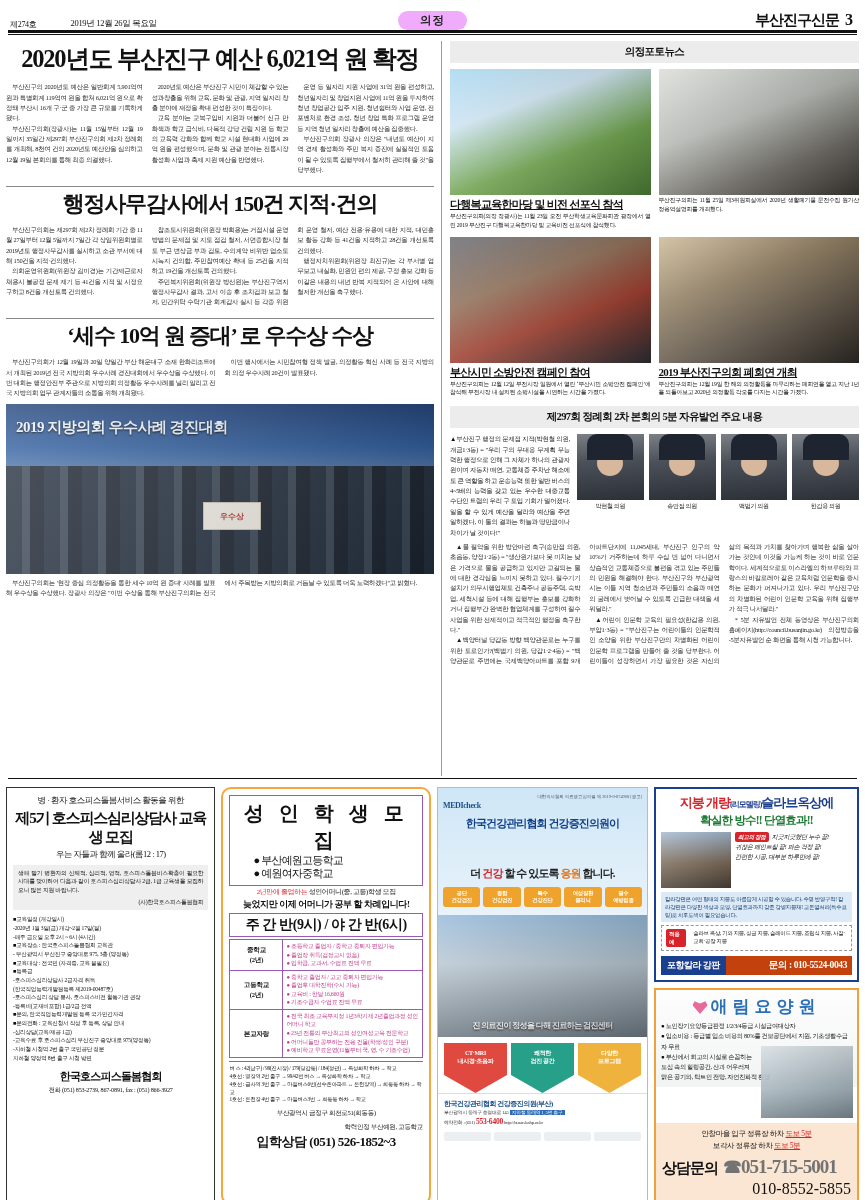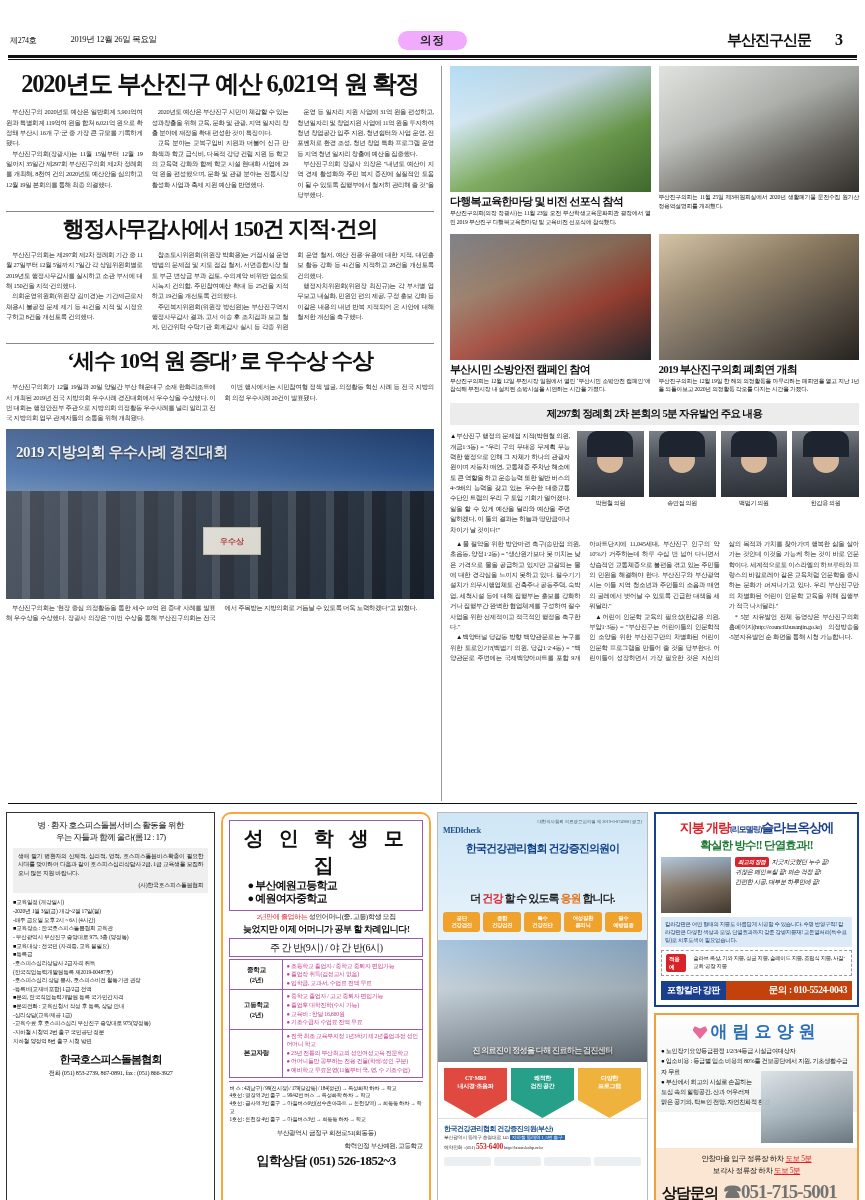--- a/index.html
+++ b/index.html
@@ -4,27 +4,27 @@
 <style>
   html,body{margin:0;padding:0;}
   body{
     width:865px;height:1200px;background:#ffffff;
     font-family:"Liberation Serif","DejaVu Serif",serif;
     color:#111;overflow:hidden;position:relative;
   }
   .page{width:865px;height:1200px;position:relative;box-sizing:border-box;padding:0 6px;}
 
   
-  .masthead{height:30px;display:flex;align-items:center;position:relative;padding:0 4px;margin-top:25px;}
+  .masthead{height:30px;display:flex;align-items:flex-end;position:relative;padding:0 4px;}
   .mh-issue{font-size:8px;letter-spacing:-.3px;}
   .mh-date{font-size:8.5px;margin-left:34px;letter-spacing:-.3px;}
   .mh-center{position:absolute;left:0;right:0;text-align:center;pointer-events:none;}
   .mh-badge{display:inline-block;background:#f0abfc;border-radius:11px;padding:2px 22px;
     font-size:11.5px;font-weight:bold;letter-spacing:1px;color:#222;}
-  .mh-right{position:absolute;right:16px;display:flex;align-items:baseline;gap:24px;}
+  .mh-right{position:absolute;right:6px;display:flex;align-items:baseline;gap:6px;}
   .mh-paper{font-size:15px;font-weight:bold;letter-spacing:-1px;}
   .mh-pageno{font-size:16px;font-weight:bold;}
   .rule-thick{height:2.5px;background:#111;margin:0 2px;}
   .rule-thin{height:1px;background:#111;margin:1.5px 2px 0;}
 
   
   .body-grid{display:flex;margin-top:6px;height:735px;}
   .col-left{width:436px;padding-right:7px;box-sizing:border-box;border-right:1px solid #9a9a9a;}
   .col-right{width:417px;padding-left:8px;box-sizing:border-box;}
 
@@ -57,21 +57,21 @@
   .ph-award .plaque span{display:block;margin-top:8px;text-align:center;color:#b42b2b;
     font-size:8px;font-weight:bold;}
 
   .pn-grid{display:flex;gap:8px;}
   .pn-cell{flex:1;}
   .pn-img{height:126px;}
   .pn-img.a{background:linear-gradient(160deg,#9fd4ef 0%,#cfe8f7 30%,#6fa84b 64%,#4e7f38 100%);}
   .pn-img.b{background:linear-gradient(160deg,#d9dbd6 0%,#b6bab4 40%,#6d6a63 72%,#3d3a35 100%);}
   .pn-img.c{background:linear-gradient(160deg,#5c5f66 0%,#8d6b52 35%,#a33b2a 62%,#2c2f35 100%);}
   .pn-img.d{background:linear-gradient(160deg,#c9b48d 0%,#8e7a5c 35%,#5a5043 70%,#2e2a25 100%);}
-  .cap-row{display:flex;align-items:flex-end;gap:4px;margin-top:3px;}
+  .cap-row{display:flex;align-items:flex-end;gap:4px;margin-top:3px;text-decoration:underline;}
   .cap-title{font-size:11px;font-weight:bold;letter-spacing:-.7px;line-height:1.2;}
   .cap-body{font-size:5.8px;line-height:1.5;letter-spacing:-.2px;margin-top:1px;text-align:justify;}
 
   .sec-bar{background:#ececec;text-align:center;font-size:10.5px;font-weight:bold;
     letter-spacing:-.6px;padding:4px 0;margin:0 0 6px;}
 
   
   .portraits{display:flex;gap:5px;}
   .pt{flex:1;}
   .pt-img{height:66px;background:linear-gradient(175deg,#7b7f86 0%,#4c5159 40%,#2b2f36 100%);position:relative;}
@@ -91,21 +91,21 @@
   .ad1 .t2{text-align:center;font-size:15px;font-weight:bold;letter-spacing:-1.2px;margin:2px 0;}
   .ad1 .t3{text-align:center;font-size:8.5px;letter-spacing:-.5px;margin-bottom:4px;}
   .ad1 .grey{background:#efefef;font-size:5.8px;line-height:1.5;padding:4px 5px;letter-spacing:-.2px;text-align:justify;}
   .ad1 .list{font-size:5.6px;line-height:1.55;letter-spacing:-.2px;margin-top:5px;}
   .ad1 .org{text-align:center;font-size:11px;font-weight:bold;letter-spacing:-.8px;margin-top:7px;}
   .ad1 .tel{text-align:center;font-size:6.2px;margin-top:2px;letter-spacing:-.2px;}
 
   .ad2{width:216px;height:100%;border:2.5px solid #f7a63b;border-radius:10px;background:#fff;padding:6px;}
   .ad2 .box{border:1.5px solid #9b59b6;padding:4px 3px;}
   .ad2 .h{text-align:center;font-size:20px;font-weight:bold;letter-spacing:5px;}
-  .ad2 .s{font-size:11px;font-weight:bold;letter-spacing:-.8px;margin-left:14px;line-height:1.25;}
+  .ad2 .s{font-size:11px;font-weight:normal;letter-spacing:-.8px;margin-left:20px;line-height:1.25;}
   .ad2 .red{color:#d8232a;}
   .ad2 .pink{color:#c0398a;}
   .ad2 .line{font-size:7px;letter-spacing:-.4px;line-height:1.3;text-align:center;margin:2px 0;}
   table.tb{width:100%;border-collapse:collapse;font-size:5.9px;letter-spacing:-.25px;margin-top:2px;}
   table.tb td{border:1px solid #9b59b6;padding:2px 3px;vertical-align:middle;line-height:1.45;}
   table.tb td.k{text-align:center;font-weight:bold;font-size:6.6px;width:46px;}
   .ad2 .bus{font-size:5.3px;line-height:1.5;letter-spacing:-.25px;margin-top:3px;border-top:1px solid #9b59b6;padding-top:3px;}
   .ad2 .foot{text-align:center;font-size:6.5px;margin-top:4px;letter-spacing:-.3px;line-height:1.4;}
   .ad2 .phone{text-align:center;font-size:13px;font-weight:bold;letter-spacing:-.5px;margin-top:2px;}
 
@@ -231,20 +231,21 @@
         </div>
       </div>
 
       <div class="cols2">
         <p>부산진구의회는 '현장 중심 의정활동을 통한 세수 10억 원 증대' 사례를 발표해 우수상을 수상했다. 장광사 의장은 "이번 수상을 통해 부산진구의회는 전국에서 주목받는 지방의회로 거듭날 수 있도록 더욱 노력하겠다"고 밝혔다.</p>
       </div>
     </div>
 
     <div class="col-right">
 
+      <div class="sec-bar">의정포토뉴스</div>
 
       <div class="pn-grid">
         <div class="pn-cell">
           <div class="photo pn-img a"></div>
           <div class="cap-row">
             <div class="cap-title">다행복교육한마당 및 비전 선포식 참석</div>
           </div>
           <div class="cap-body">부산진구의회(의장 장광사)는 11월 23일 오전 부산학생교육문화회관 광장에서 열린 2019 부산진구 다행복교육한마당 및 교육비전 선포식에 참석했다.</div>
         </div>
         <div class="pn-cell">
@@ -304,20 +305,21 @@
       </div>
     </div>
   </div>
 
   <div class="rule-thin"></div>
 
   <div class="ads">
 
     <div class="ad ad1">
       <div class="t1">병 · 환자 호스피스돌봄서비스 활동을 위한</div>
+      <div class="t2">제5기 호스피스심리상담사 교육생 모집</div>
       <div class="t3">우는 자들과 함께 울라(롬12 : 17)</div>
       <div class="grey">
         <span>생애 말기 병환자의 신체적, 심리적, 영적, 호스피스돌봄비스확충이 필요한 시대를 맞이하여 다음과 같이 호스피스심리상담사 2급, 1급 교육생을 모집하오니 많은 지원 바랍니다.</span>
         <div style="text-align:right;margin-top:3px">(사)한국호스피스돌봄협회</div>
       </div>
       <div class="list">
         <div>■교육일정 (개강일시)</div>
         <div> -2020년 1월 3일(금) 개강~2월 17일(월)</div>
         <div> -매주 금요일 오후 2시 ~ 6시 (4시간)</div>
         <div>■교육장소 : 한국호스피스돌봄협회 교육관</div>
@@ -343,21 +345,21 @@
       <div class="box">
         <div class="h">성 인 학 생 모 집</div>
         <div class="s">● <span>부산예원고등학교</span></div>
         <div class="s">● <span>예원여자중학교</span></div>
       </div>
       <div class="line">
         <span class="red">2년만에 졸업하는</span>
         <span>성인어머니(중, 고등)학생 모집</span>
       </div>
       <div class="line" style="font-size:9px;font-weight:bold">늦었지만 이제 어머니가 공부 할 차례입니다!</div>
-      <div class="line" style="font-size:10px;font-weight:normal;border:1px solid #9b59b6;padding:2px 0">주 간 반(9시)   /   야 간 반(6시)</div>
+      <div class="line" style="font-size:14px;font-weight:bold;border:1px solid #9b59b6;padding:2px 0">주 간 반(9시)   /   야 간 반(6시)</div>
       <table class="tb">
         <tbody>
             <tr>
           <td class="k" style="white-space:pre-line">중학교
 (2년)</td>
           <td class="pink" style="white-space:pre-line">● 초등학교 졸업자 / 중학교 중퇴자 편입가능
 ● 졸업장 취득(검정고시 없음)
 ● 입학금, 교과서, 수업료 전액 무료</td>
         </tr>
         <tr>

